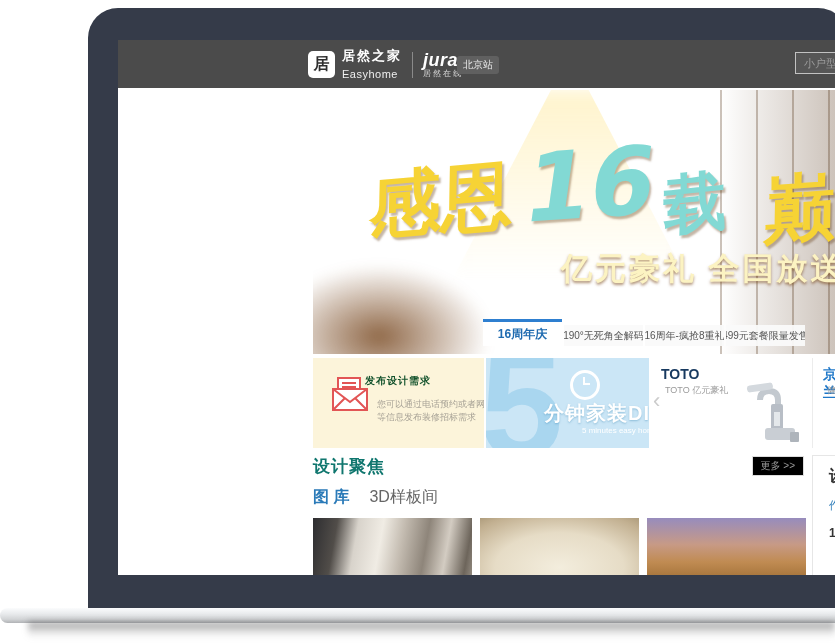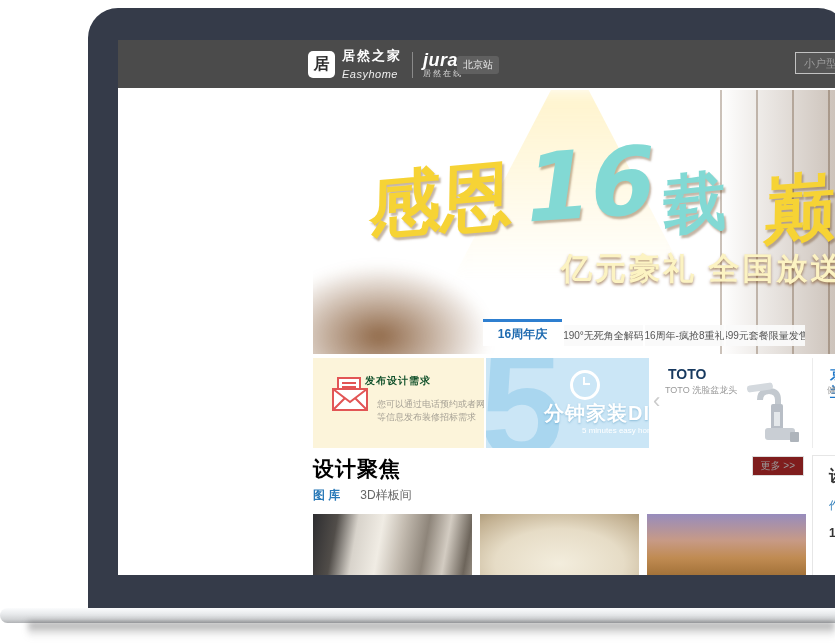--- a/index.html
+++ b/index.html
@@ -20,21 +20,21 @@
         filter:blur(3px);}
 
   
   .site-header{position:absolute;left:0;top:0;width:100%;height:48px;background:#4b4b4b;}
   .logo-group{position:absolute;left:190px;top:9px;display:flex;align-items:center;}
   .logo-icon{width:27px;height:27px;background:#fff;border-radius:5px;color:#2e2e2e;
              font-family:"DejaVu Serif",serif;font-weight:bold;font-size:16px;
              display:flex;align-items:center;justify-content:center;}
   .logo-cn-block{margin-left:7px;line-height:1;}
   .logo-cn{color:#fff;font-size:13px;font-weight:bold;letter-spacing:2px;}
-  .logo-en{color:#eee;font-size:11px;letter-spacing:.5px;margin-top:7px;font-style:italic;}
+  .logo-en{color:#eee;font-size:11px;letter-spacing:.5px;margin-top:7px;}
   .logo-divider{width:1px;height:26px;background:#8a8a8a;margin:0 10px;}
   .brand2-block{line-height:1;text-align:left;}
   .brand2{color:#fff;font-size:18px;font-weight:bold;letter-spacing:.5px;font-style:italic;}
   .brand2-sub{color:#ddd;font-size:8px;letter-spacing:2px;margin-top:1px;}
   .city-badge{position:absolute;left:339px;top:16px;background:#606060;color:#eaeaea;
               font-size:10px;padding:2px 6px;border-radius:3px;}
   .main-nav{position:absolute;left:417px;top:16px;display:flex;gap:29px;}
   .main-nav a{color:#f0f0f0;font-size:13px;text-decoration:none;white-space:nowrap;}
   .search-box{position:absolute;left:677px;top:12px;width:150px;height:22px;
               background:#565656;border:1px solid #c2c2c2;box-sizing:border-box;}
@@ -85,37 +85,37 @@
   .pc2{width:163px;background:#cbe6f6;margin-right:2px;}
   .big5{position:absolute;left:-6px;top:-28px;font-size:150px;font-weight:bold;color:#a9d6ef;line-height:1;}
   .clock{position:absolute;left:84px;top:12px;width:24px;height:24px;border:3px solid #fff;border-radius:50%;}
   .clock::before{content:"";position:absolute;left:10px;top:4px;width:2px;height:8px;background:#fff;}
   .clock::after{content:"";position:absolute;left:10px;top:10px;width:7px;height:2px;background:#fff;}
   .pc2-tag{position:absolute;left:118px;top:12px;color:#3aa0dc;font-size:21px;font-weight:bold;letter-spacing:2px;}
   .pc2-title{position:absolute;left:58px;top:42px;color:#fff;font-size:20px;font-weight:bold;
              letter-spacing:1px;text-shadow:0 1px 2px rgba(80,150,190,.5);white-space:nowrap;}
   .pc2-sub{position:absolute;left:96px;top:68px;color:#fff;font-size:8px;white-space:nowrap;}
   .pc3{width:156px;background:#ffffff;}
-  .pc-brand{position:absolute;left:17px;top:8px;font-size:14px;font-weight:bold;}
+  .pc-brand{position:absolute;left:10px;top:8px;font-size:14px;font-weight:bold;}
   .pc3 .pc-brand{color:#17395f;}
   .pc-sub{position:absolute;left:14px;top:26px;font-size:9px;color:#9a9a9a;white-space:nowrap;}
   .chevron{position:absolute;left:2px;top:32px;color:#ccc;font-size:22px;line-height:1;}
   .faucet{position:absolute;right:6px;bottom:4px;}
   .promo-gap{width:6px;background:#fff;border-right:1px solid #ececec;box-sizing:border-box;}
   .pc4{flex:1;background:#ffffff;}
   .pc4 .pc-brand{color:#1e77c8;}
 
   
   .focus{position:absolute;left:195px;top:415px;width:493px;}
   .focus-head{position:relative;height:26px;}
-  .focus-title{font-size:21px;font-weight:bold;color:#000000;letter-spacing:1px;}
+  .focus-title{font-size:17px;font-weight:bold;color:#0f766e;letter-spacing:1px;}
   .more-btn{position:absolute;right:2px;top:1px;border:1px solid #ddd;color:#999;font-size:10px;
-            padding:2px 8px;background:#7f1d1d;cursor:pointer;white-space:nowrap;}
+            padding:2px 8px;background:#000000;cursor:pointer;white-space:nowrap;}
   .focus-tabs{margin-top:6px;display:flex;gap:20px;align-items:baseline;}
-  .ftab{font-size:12px;color:#666;cursor:pointer;white-space:nowrap;}
+  .ftab{font-size:16px;color:#666;cursor:pointer;white-space:nowrap;}
   .ftab.active{color:#2a7ab8;font-weight:bold;}
   .thumbs{margin-top:10px;display:flex;gap:8px;}
   .thumb{width:159px;height:110px;}
   .thumb-frames{background:
       linear-gradient(100deg,#2d2d30 0%,#514d49 14%,#d8d3cb 26%,#f0ece4 40%,#c4bcb1 52%,#8e857a 66%,#d3ccc2 78%,#6d655b 90%,#b9b1a6 100%);}
   .thumb-hall{background:
       radial-gradient(90% 70% at 50% 45%,#f3eddd 0%,#e6dcc6 45%,#c2b091 75%,#92805f 100%);}
   .thumb-house{background:
       linear-gradient(180deg,#978cbd 0%,#c79a86 24%,#c08b52 40%,#97682f 62%,#6b4a1e 82%,#46300f 100%);}
 
@@ -189,21 +189,21 @@
         </div>
         <div class="promo-card pc2">
           <div class="big5">5</div>
           <div class="clock"></div>
           <div class="pc2-title">分钟家装DIY</div>
           <div class="pc2-sub">5 minutes easy home DIY</div>
         </div>
         <div class="promo-card pc3">
           <div class="chevron">‹</div>
           <div class="pc-brand">TOTO</div>
-          <div class="pc-sub">TOTO 洗脸盆龙头</div>
+          <div class="pc-sub">TOTO 亿元豪礼</div>
           <svg class="faucet" width="74" height="62" viewBox="0 0 74 62">
             <g>
               <path d="M30 18 Q30 6 42 6 Q54 6 54 18 L54 24 L48 24 L48 18 Q48 12 42 12 Q36 12 36 18 Z" fill="#c3c9cf"></path>
               <rect x="20" y="2" width="26" height="7" rx="3" fill="#d4d9de" transform="rotate(-8 33 6)"></rect>
               <rect x="44" y="22" width="12" height="26" rx="2" fill="#b8bec6"></rect>
               <rect x="38" y="46" width="30" height="12" rx="3" fill="#c9ced4"></rect>
               <rect x="63" y="50" width="9" height="10" rx="1" fill="#aeb4bb"></rect>
               <rect x="47" y="30" width="6" height="14" fill="#e4e8eb"></rect>
             </g>
           </svg>

